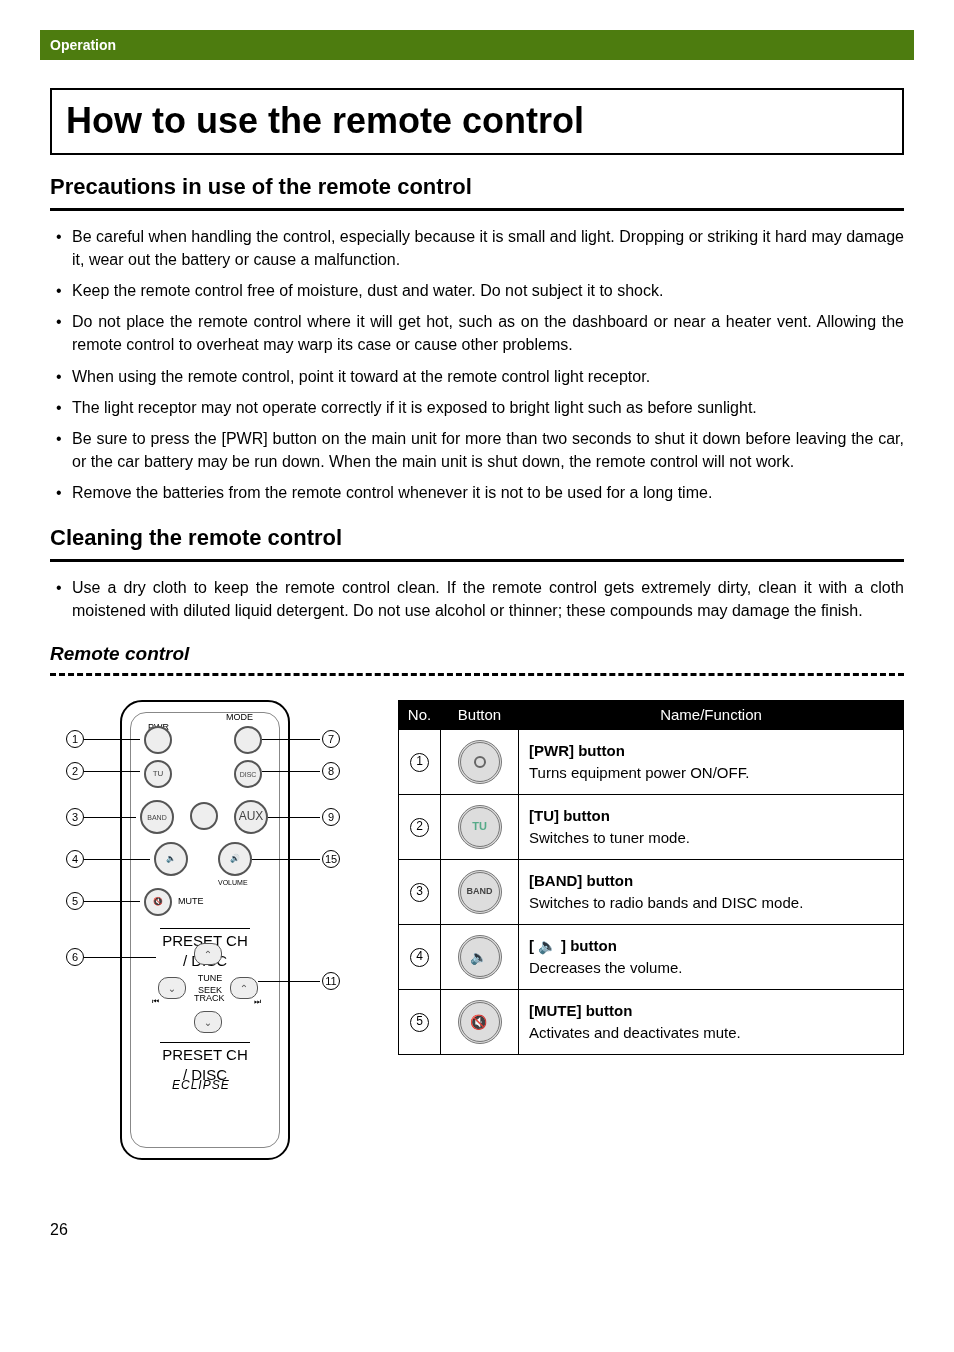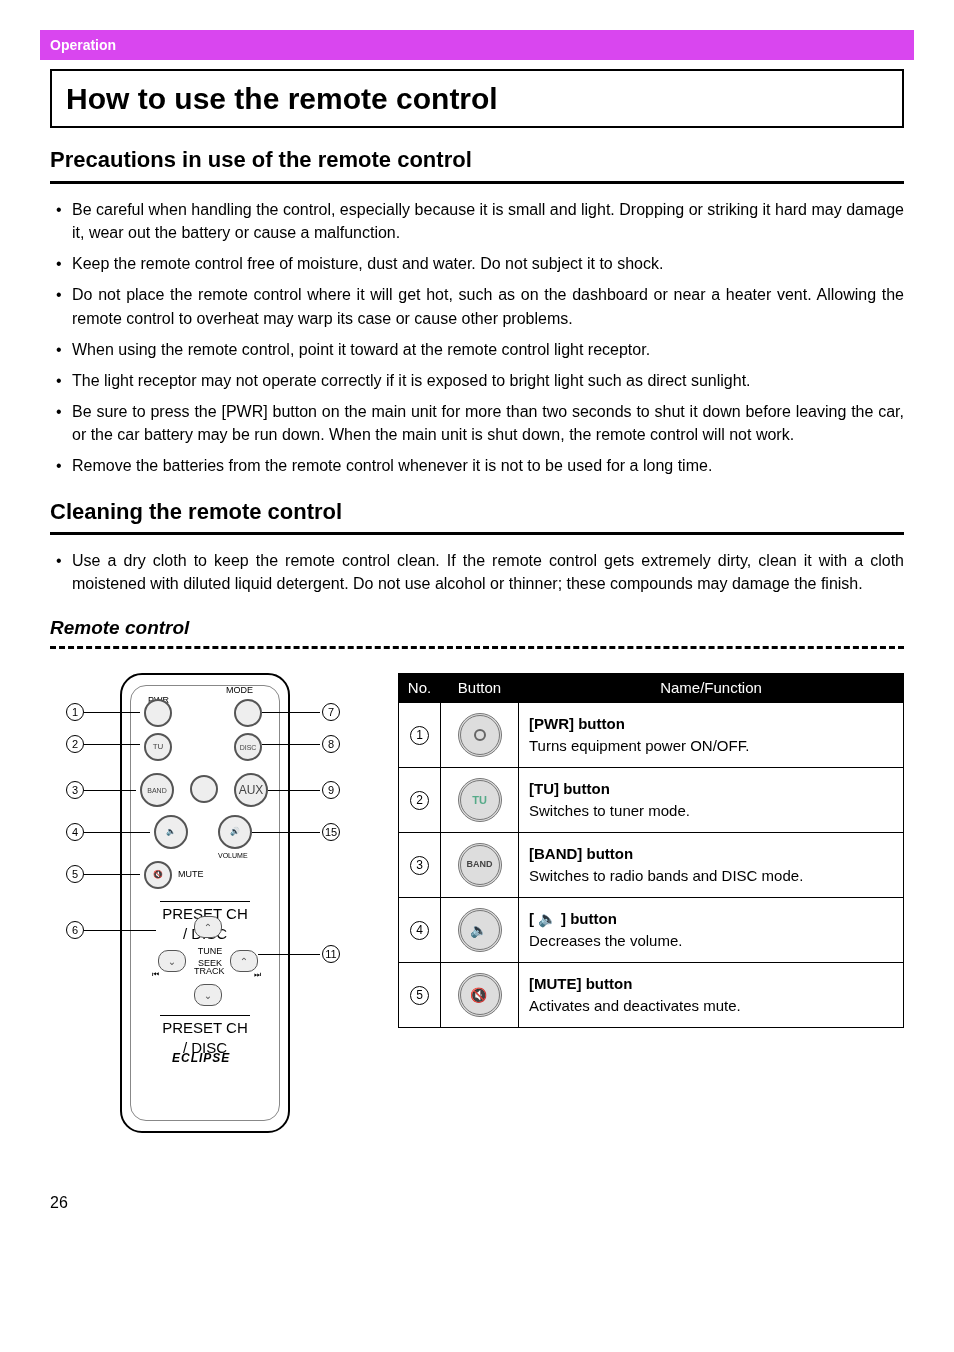--- a/index.html
+++ b/index.html
@@ -6,31 +6,31 @@
   body {
     font-family: Arial, Helvetica, sans-serif;
     background: #fff;
     width: 954px;
     padding: 30px 50px 40px 50px;
     color: #000;
     font-size: 14px;
     line-height: 1.3;
   }
   .header-bar {
-    background: #d946ef;
+    background: #4d7c0f;
     color: #fff;
     font-weight: bold;
     padding: 6px 10px;
     font-size: 14px;
-    margin: 0 -10px 9px -10px;
+    margin: 0 -10px 28px -10px;
   }
   h1.title {
     border: 2px solid #000;
     padding: 8px 14px;
-    font-size: 30px;
+    font-size: 36px;
     font-weight: bold;
     margin-bottom: 18px;
   }
   h2.section {
     font-size: 22px;
     font-weight: bold;
     border-bottom: 3px solid #000;
     padding-bottom: 6px;
     margin-bottom: 14px;
     margin-top: 8px;
@@ -202,21 +202,21 @@
 <div class="header-bar">Operation</div>
 
 <h1 class="title">How to use the remote control</h1>
 
 <h2 class="section">Precautions in use of the remote control</h2>
 <ul class="bullets">
   <li>Be careful when handling the control, especially because it is small and light. Dropping or striking it hard may damage it, wear out the battery or cause a malfunction.</li>
   <li>Keep the remote control free of moisture, dust and water. Do not subject it to shock.</li>
   <li>Do not place the remote control where it will get hot, such as on the dashboard or near a heater vent. Allowing the remote control to overheat may warp its case or cause other problems.</li>
   <li>When using the remote control, point it toward at the remote control light receptor.</li>
-  <li>The light receptor may not operate correctly if it is exposed to bright light such as direct sunlight.</li>
+  <li>The light receptor may not operate correctly if it is exposed to bright light such as before sunlight.</li>
   <li>Be sure to press the [PWR] button on the main unit for more than two seconds to shut it down before leaving the car, or the car battery may be run down. When the main unit is shut down, the remote control will not work.</li>
   <li>Remove the batteries from the remote control whenever it is not to be used for a long time.</li>
 </ul>
 
 <h2 class="section">Cleaning the remote control</h2>
 <ul class="bullets">
   <li>Use a dry cloth to keep the remote control clean. If the remote control gets extremely dirty, clean it with a cloth moistened with diluted liquid detergent. Do not use alcohol or thinner; these compounds may damage the finish.</li>
 </ul>
 
 <h3 class="subsection">Remote control</h3>
@@ -253,21 +253,21 @@
         <div class="arrow" style="left:36px;top:-4px;">⌃</div>
         <div class="arrow" style="left:0px;top:30px;">⌄</div>
         <div class="arrow" style="left:72px;top:30px;">⌃</div>
         <div class="arrow" style="left:36px;top:64px;">⌄</div>
         <span class="rlabel" style="left:34px;top:26px;width:36px;">TUNE SEEK</span>
         <span class="rlabel" style="left:36px;top:46px;">TRACK</span>
         <span class="rlabel" style="left:-6px;top:50px;font-size:8px;">⏮</span>
         <span class="rlabel" style="left:96px;top:50px;font-size:8px;">⏭</span>
       </div>
       <span class="preset-label" style="left:38px;top:340px;">PRESET CH / DISC</span>
-      <span class="rlabel" style="left:50px;top:376px;font-style:italic;font-weight:bold;font-size:12px;letter-spacing:1px;">ECLIPSE</span>
+      <span class="rlabel" style="left:50px;top:376px;font-style:italic;font-weight:normal;font-size:12px;letter-spacing:1px;">ECLIPSE</span>
     </div>
 
     <div class="callout-num" style="left:16px;top:30px;">1</div>
     <div class="callout-line" style="left:34px;top:39px;width:56px;"></div>
     <div class="callout-num" style="left:16px;top:62px;">2</div>
     <div class="callout-line" style="left:34px;top:71px;width:56px;"></div>
     <div class="callout-num" style="left:16px;top:108px;">3</div>
     <div class="callout-line" style="left:34px;top:117px;width:52px;"></div>
     <div class="callout-num" style="left:16px;top:150px;">4</div>
     <div class="callout-line" style="left:34px;top:159px;width:66px;"></div>

